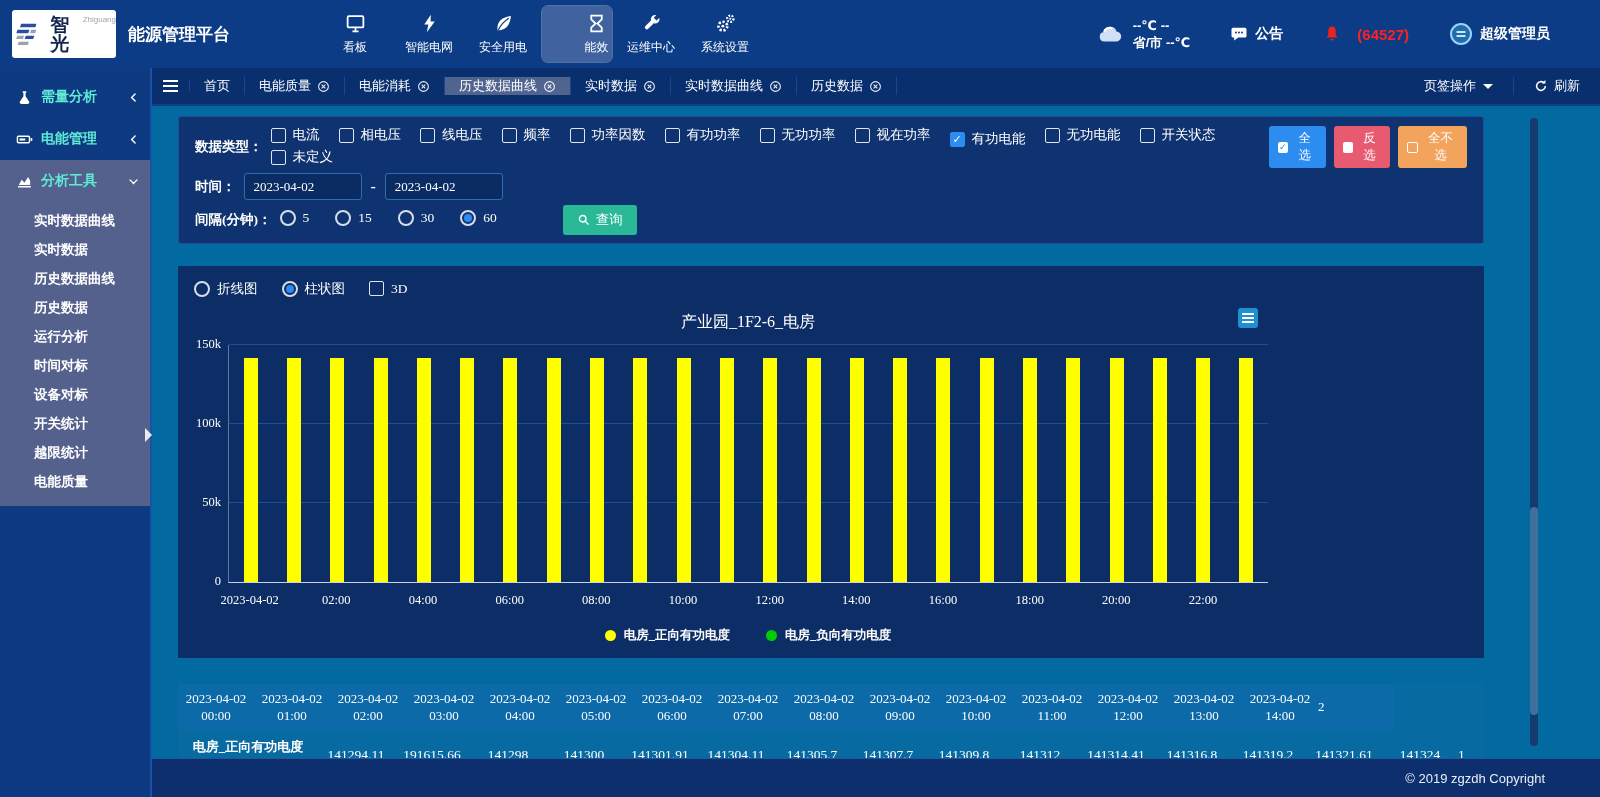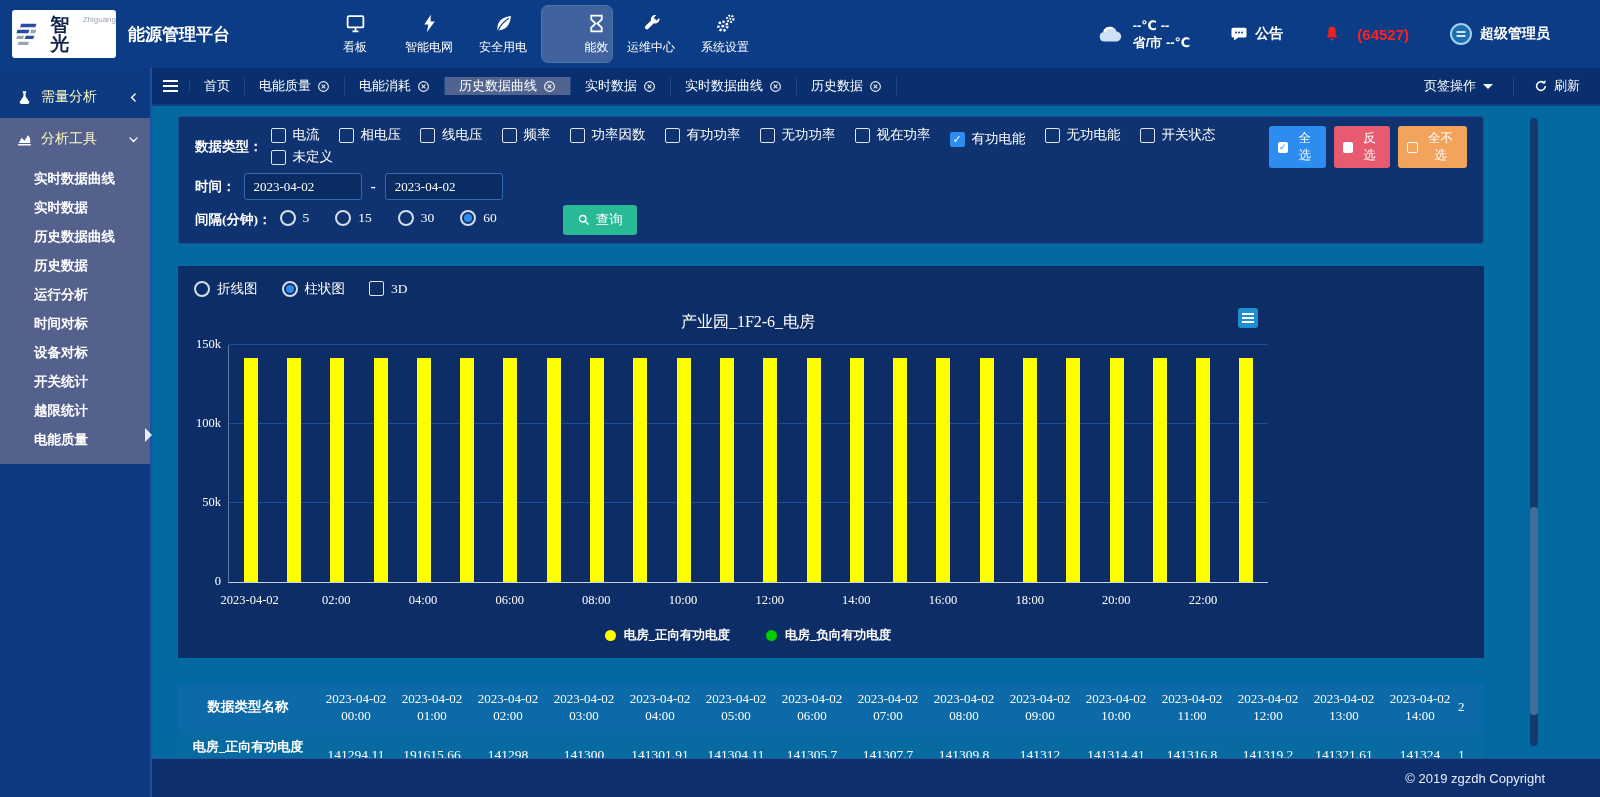--- a/index.html
+++ b/index.html
@@ -33,21 +33,21 @@
   .alarm-count { color:#ff2020; font-size:15px; font-weight:bold; }
   .user svg { width:24px; height:24px; }
 
   
   .app-body { flex:1; display:flex; min-height:0; }
   .sidebar { width:150px; flex:none; background:#0d3a80; position:relative; padding-top:8px; }
   .side-group { height:42px; display:flex; align-items:center; padding:0 10px 0 16px; cursor:pointer; }
   .side-group.expanded, .side-sub { background:#54618d; }
   .side-ico { width:17px; height:17px; margin-right:8px; flex:none; }
   .side-ico svg { width:17px; height:17px; display:block; }
-  .side-label { color:#fef9c3; font-size:14px; font-weight:normal; flex:1; }
+  .side-label { color:#5eead4; font-size:14px; font-weight:bold; flex:1; }
   .side-chev svg { width:13px; height:13px; display:block; }
   .side-sub { padding:4px 0 10px; }
   .side-sub-item { height:29px; line-height:29px; padding-left:34px; color:#fff; font-size:13.5px;
     font-weight:bold; cursor:pointer; white-space:nowrap; }
   .side-handle { position:absolute; right:-2px; top:360px; width:0; height:0;
     border-top:7px solid transparent; border-bottom:7px solid transparent; border-left:7px solid #e8edf5; cursor:pointer; }
 
   .right-col { flex:1; display:flex; flex-direction:column; border-left:2px solid #1a52a8; min-width:0; }
 
   
@@ -256,20 +256,35 @@
   <div class="app-body">
 
     <aside class="sidebar" id="sidebar">
         <div class="side-group">
           <span class="side-ico">
             <svg viewBox="0 0 24 24">
               <path d="M9.5 3h5v2l-1 1v4.2l4.9 7.6A2 2 0 0 1 16.7 21H7.3a2 2 0 0 1-1.7-3.2L10.5 10.2V6l-1-1z" fill="#fff"></path>
             </svg>
           </span>
           <span class="side-label">需量分析</span>
+          <span class="side-chev">
+            <svg viewBox="0 0 24 24">
+              <path d="M15 5.5 8.5 12 15 18.5" fill="none" stroke="#fff" stroke-width="2.6" stroke-linecap="round"></path>
+            </svg>
+          </span>
+        </div>
+        <div class="side-group">
+          <span class="side-ico">
+            <svg viewBox="0 0 24 24">
+              <rect x="2" y="7.5" width="17" height="9" rx="1.5" fill="none" stroke="#fff" stroke-width="2"></rect>
+              <rect x="20.5" y="10" width="2.5" height="4" fill="#fff"></rect>
+              <rect x="5" y="10.5" width="8" height="3" fill="#fff"></rect>
+            </svg>
+          </span>
+          <span class="side-label">电能管理</span>
           <span class="side-chev">
             <svg viewBox="0 0 24 24">
               <path d="M15 5.5 8.5 12 15 18.5" fill="none" stroke="#fff" stroke-width="2.6" stroke-linecap="round"></path>
             </svg>
           </span>
         </div>
         <div class="side-group expanded">
           <span class="side-ico">
             <svg viewBox="0 0 24 24">
               <path d="M3 20.5h18v-2H3zM4 17l4-7.5 4 4.2 5-8.2 3 5.3V17z" fill="#fff"></path>
@@ -588,21 +603,20 @@
               </span>
               <span class="legend-item">
                 <i class="legend-dot" style="background:#00cc00"></i>
                 <span class="legend-txt">电房_负向有功电度</span>
               </span>
             </div>
         </section>
 
         <section class="table-panel">
           <div class="trow" id="thead">
-              <div class="th first">数据类型名称</div>
               <div class="th">
                 <span>2023-04-02</span>
                 <span>00:00</span>
               </div>
               <div class="th">
                 <span>2023-04-02</span>
                 <span>01:00</span>
               </div>
               <div class="th">
                 <span>2023-04-02</span>

